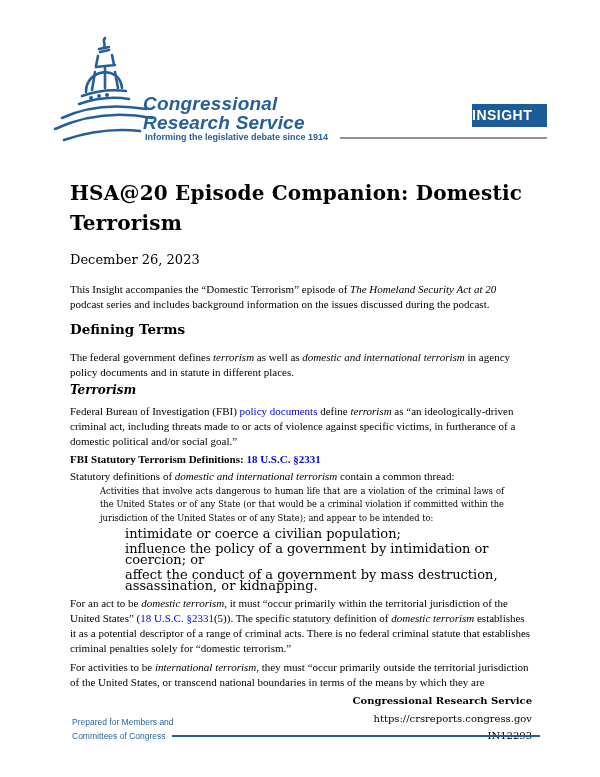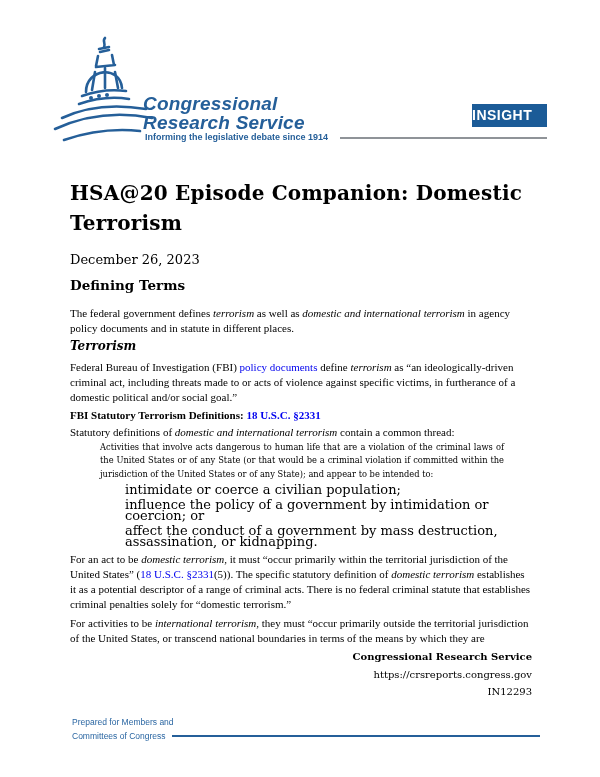--- a/index.html
+++ b/index.html
@@ -83,20 +83,21 @@
     </div>
     <div class="tagline">Informing the legislative debate since 1914</div>
     <div class="header-rule"></div>
     <div class="badge">INSIGHT</div>
   </div>
 
   <div class="doc">
     <h1>HSA@20 Episode Companion: Domestic Terrorism</h1>
     <div class="date">December 26, 2023</div>
 
+    <p class="p1"><span>This Insight accompanies the “Domestic Terrorism” episode of </span><i>The Homeland Security Act at 20</i><span> podcast series and includes background information on the issues discussed during the podcast.</span></p>
 
     <h2 class="h2">Defining Terms</h2>
 
     <p class="p2"><span>The federal government defines </span><i>terrorism</i><span> as well as </span><i>domestic and international terrorism</i><span> in agency policy documents and in statute in different places.</span></p>
 
     <h3 class="h3">Terrorism</h3>
 
     <p class="p3"><span>Federal Bureau of Investigation (FBI) </span><a class="link">policy documents</a><span> define </span><i>terrorism</i><span> as “an ideologically-driven criminal act, including threats made to or acts of violence against specific victims, in furtherance of a domestic political and/or social goal.”</span></p>
 
     <p class="p4"><b>FBI Statutory Terrorism Definitions: </b><a class="link">18 U.S.C. §2331</a></p>

